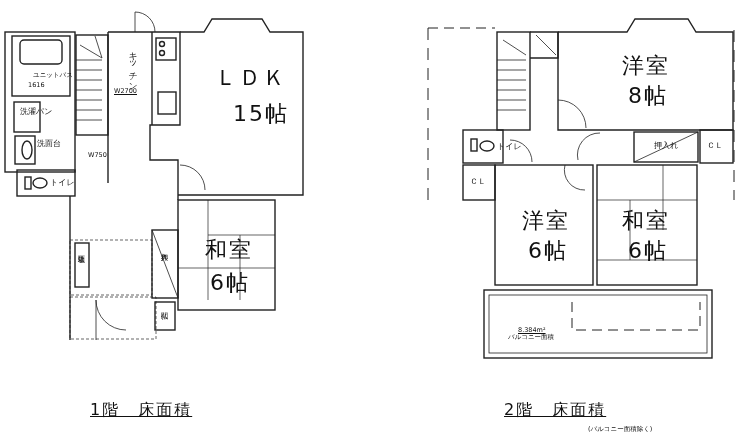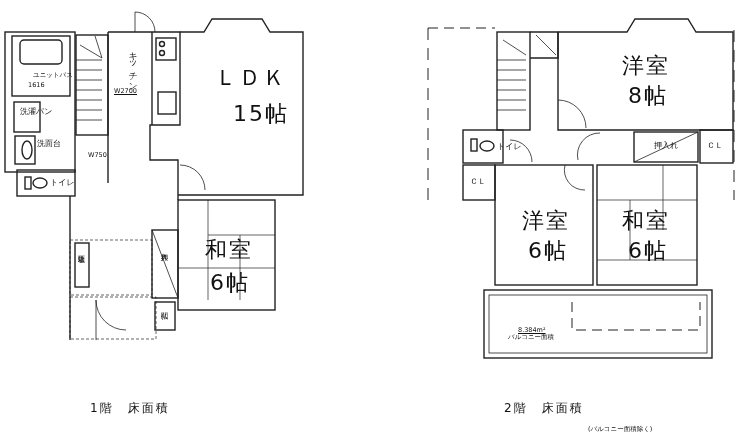--- a/index.html
+++ b/index.html
@@ -3,21 +3,21 @@
 <meta charset="utf-8">
 <style>
   html,body{margin:0;padding:0;background:#fff;}
   body{width:743px;height:438px;position:relative;overflow:hidden;font-family:"DejaVu Sans",sans-serif;color:#111;}
   svg{position:absolute;left:0;top:0;}
   .lbl{position:absolute;white-space:nowrap;color:#111;line-height:1;}
   .big{font-size:22px;letter-spacing:2px;text-align:center;}
   .sm{font-size:8px;text-align:right;}
   .xs{font-size:6.5px;}
   .vert{writing-mode:vertical-rl;font-size:9px;letter-spacing:0;}
-  .foot{font-size:12px;letter-spacing:2px;}
+  .foot{font-size:16px;letter-spacing:2px;text-decoration:underline;}
 </style>
 </head>
 <body>
 
 <svg width="743" height="438" viewBox="0 0 743 438">
   <g fill="none" stroke="#222" stroke-width="1.4">
 
     <rect x="5" y="32" width="70" height="140"></rect>
     <rect x="12" y="36" width="58" height="60"></rect>
     <rect x="20" y="40" width="42" height="24" rx="4"></rect>

